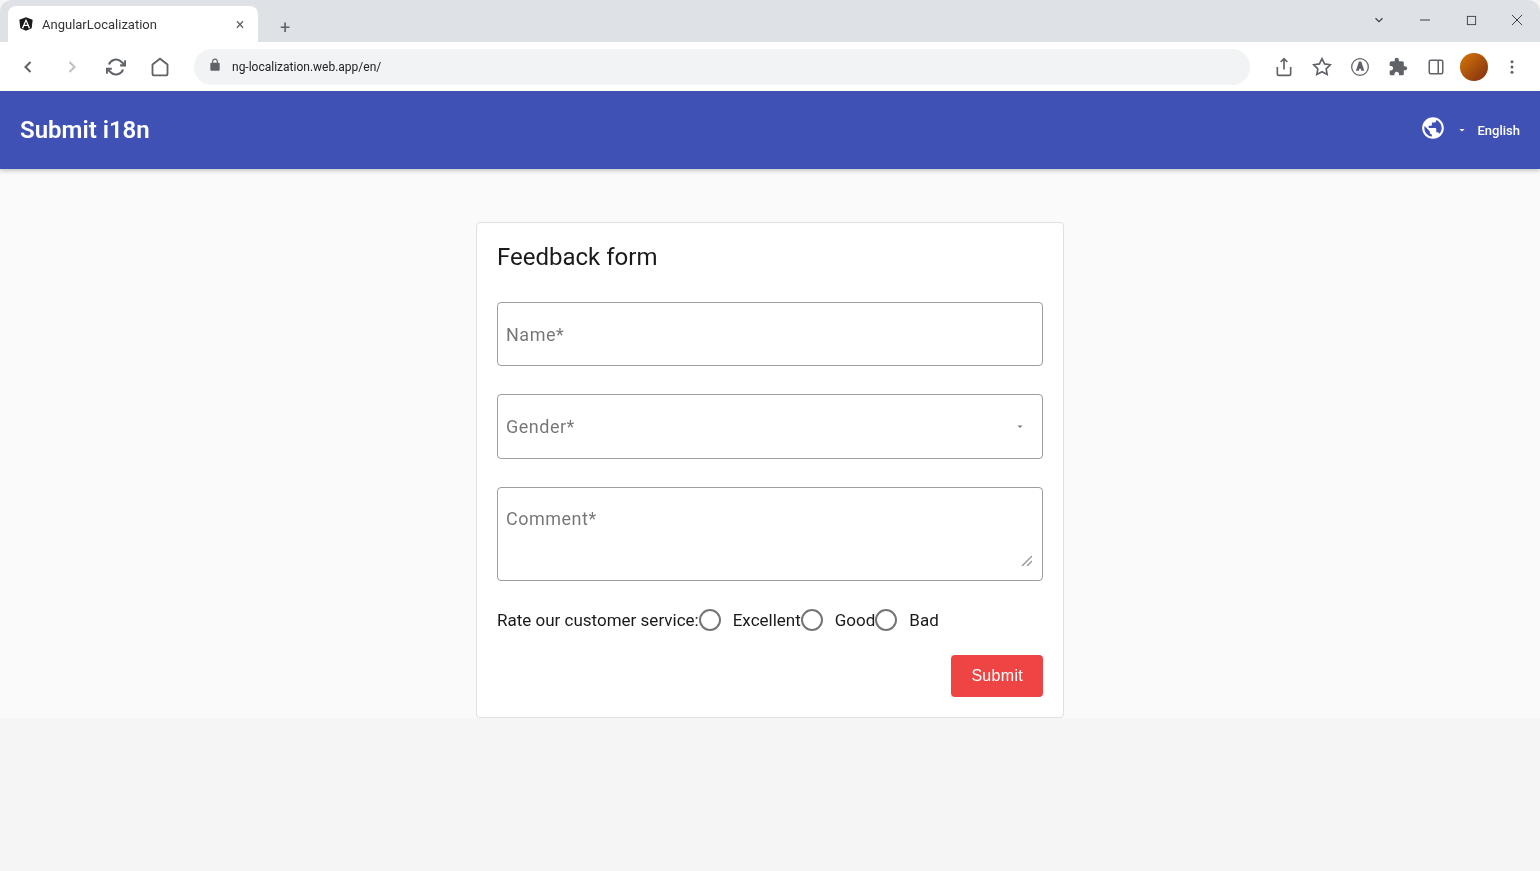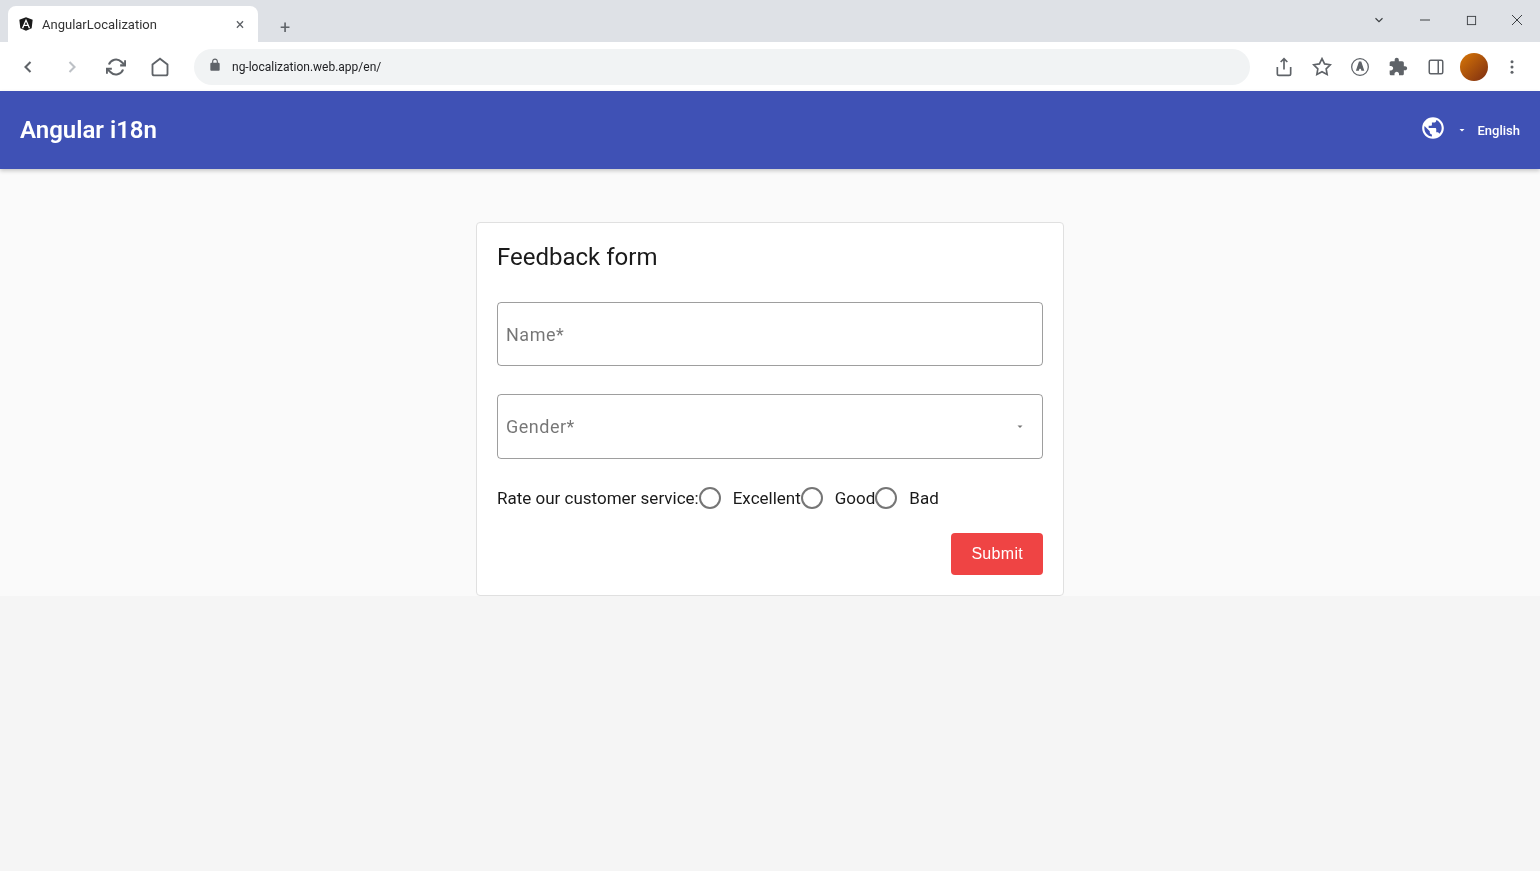--- a/index.html
+++ b/index.html
@@ -11,20 +11,21 @@
       font-family: -apple-system, BlinkMacSystemFont, "Segoe UI", Roboto, Arial, sans-serif;
       background: #f5f5f5;
       width: 1540px;
       height: 871px;
       overflow: hidden;
     }
     
     .browser-chrome {
       background: #dee1e6;
       height: 91px;
+      border-radius: 12px;
     }
     .tab-bar {
       display: flex;
       align-items: flex-end;
       height: 42px;
       padding-left: 8px;
     }
     .tab {
       background: #fff;
       border-radius: 8px 8px 0 0;
@@ -368,21 +369,21 @@
             <circle cx="12" cy="12" r="2"></circle>
             <circle cx="12" cy="19" r="2"></circle>
           </svg>
       </div>
     </div>
   </div>
 </div>
 
 <div class="app">
   <div class="app-header">
-    <div class="app-title">Angular i18n</div>
+    <div class="app-title">Submit i18n</div>
     <div class="lang-selector">
       <span>
         <svg width="26" height="26" viewBox="0 0 24 24" fill="currentColor">
             <path d="M12 2C6.48 2 2 6.48 2 12s4.48 10 10 10 10-4.48 10-10S17.52 2 12 2zm-1 17.93c-3.95-.49-7-3.85-7-7.93 0-.62.08-1.21.21-1.79L9 15v1c0 1.1.9 2 2 2v1.93zm6.9-2.54c-.26-.81-1-1.39-1.9-1.39h-1v-3c0-.55-.45-1-1-1H8v-2h2c.55 0 1-.45 1-1V7h2c1.1 0 2-.9 2-2v-.41c2.93 1.19 5 4.06 5 7.41 0 2.08-.8 3.97-2.1 5.39z"></path>
           </svg>
       </span>
       <span>
         <svg width="12" height="12" viewBox="0 0 24 24" fill="currentColor">
             <path d="M7 10l5 5 5-5z"></path>
           </svg>
@@ -400,20 +401,29 @@
 
     <div class="form-field select-field">
       <span class="field-label">Gender*</span>
       <span class="dropdown-arrow">
         <svg width="12" height="12" viewBox="0 0 24 24" fill="currentColor">
             <path d="M7 10l5 5 5-5z"></path>
           </svg>
       </span>
     </div>
 
+    <div class="form-field textarea-field">
+      <span class="field-label">Comment*</span>
+      <span class="resize-handle">
+        <svg width="12" height="12" viewBox="0 0 12 12" stroke="currentColor" stroke-width="1.5">
+            <line x1="2" y1="12" x2="12" y2="2"></line>
+            <line x1="7" y1="12" x2="12" y2="7"></line>
+          </svg>
+      </span>
+    </div>
 
     <div class="rating-row">
       <span>Rate our customer service:</span>
       <div class="radio-option">
         <div class="radio-circle"></div>
         <span>Excellent</span>
       </div>
       <div class="radio-option">
         <div class="radio-circle"></div>
         <span>Good</span>

